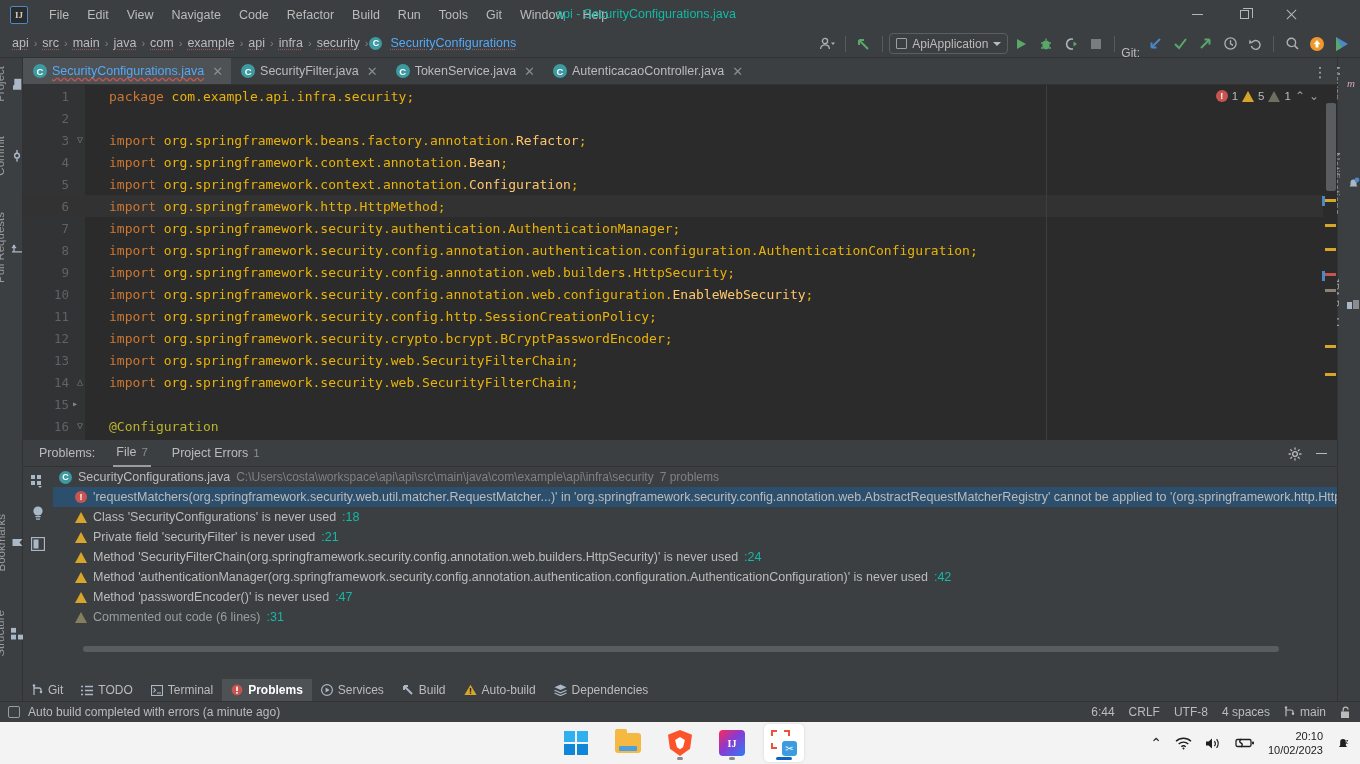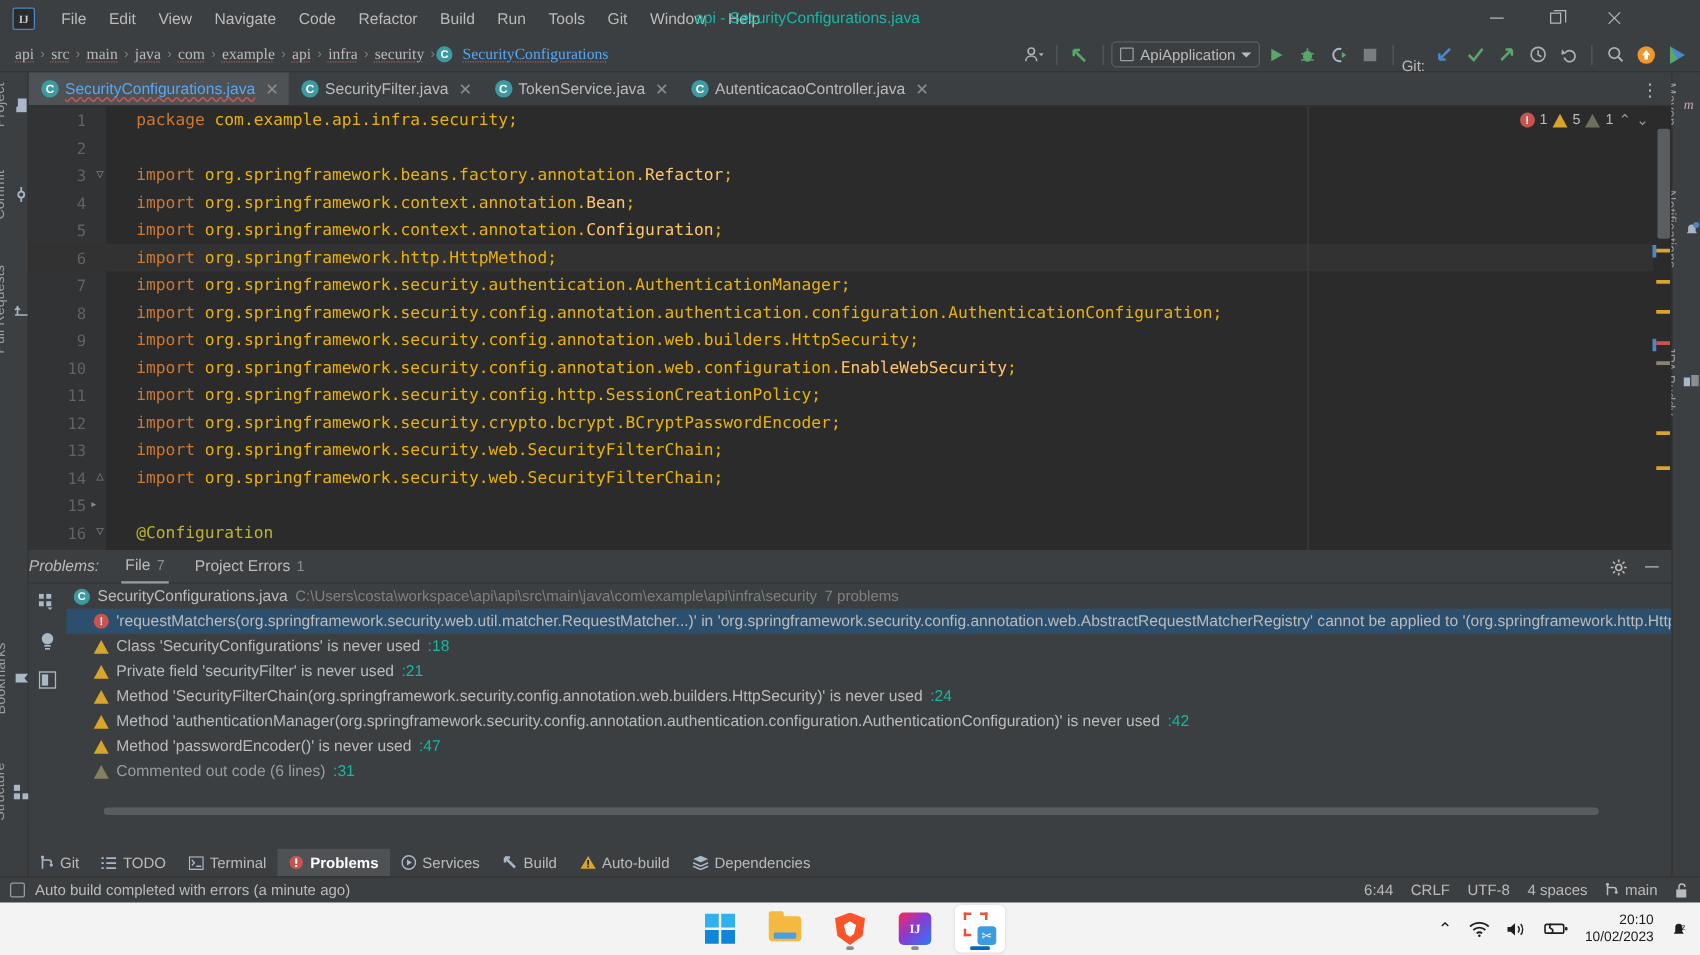--- a/index.html
+++ b/index.html
@@ -57,21 +57,21 @@
   
   .navbar {
     position: absolute; top: 29px; left: 0; width: 1360px; height: 29px;
     background: #3c3f41; display: flex; align-items: center;
     border-bottom: 1px solid #323232;
   }
   .crumbs { display: flex; align-items: center; padding-left: 8px; }
   .crumb {
     color: #bbbbbb; font-size: 12.5px; padding: 2px 4px;
     text-decoration: underline; text-decoration-style: dotted;
-    text-decoration-color: #8a5a5a; text-underline-offset: 2px; font-family: Liberation Serif, serif;
+    text-decoration-color: #8a5a5a; text-underline-offset: 2px;
   }
   .crumb.active { color: #56a8f5; text-decoration-color: #8a5a5a; }
   .crumb-sep { color: #808080; font-size: 11px; padding: 0 1px; }
   .crumb-cls-icon {
     display: inline-flex; align-items: center; justify-content: center;
     width: 13px; height: 13px; border-radius: 50%;
     background: #3d9aa1; color: #ffffff; font-size: 9px; font-weight: bold;
     margin-right: 4px; font-family: "Liberation Sans", sans-serif;
   }
   .nav-right {
@@ -223,21 +223,21 @@
 
   
   .panel {
     position: absolute; left: 23px; top: 440px; width: 1314px; height: 241px;
     background: #3c3f41;
   }
   .panel-head {
     position: absolute; top: 0; left: 0; width: 1314px; height: 27px;
     display: flex; align-items: center; border-bottom: 1px solid #323232;
   }
-  .panel-title { color: #bbbbbb; font-size: 12.5px; margin-left: 0; font-style: italic; }
+  .panel-title { color: #bbbbbb; font-size: 12.5px; margin-left: 16px; }
   .ptab {
     color: #bbbbbb; font-size: 12.5px; margin-left: 18px; padding: 5px 3px 6px 3px;
     display: flex; align-items: baseline; gap: 5px;
   }
   .ptab.active { border-bottom: 2px solid #9a9da0; }
   .ptab .cnt { color: #8a8d8f; font-size: 11.5px; }
   .panel-head-right {
     position: absolute; right: 4px; top: 0; height: 27px; display: flex;
     align-items: center; gap: 2px;
   }

